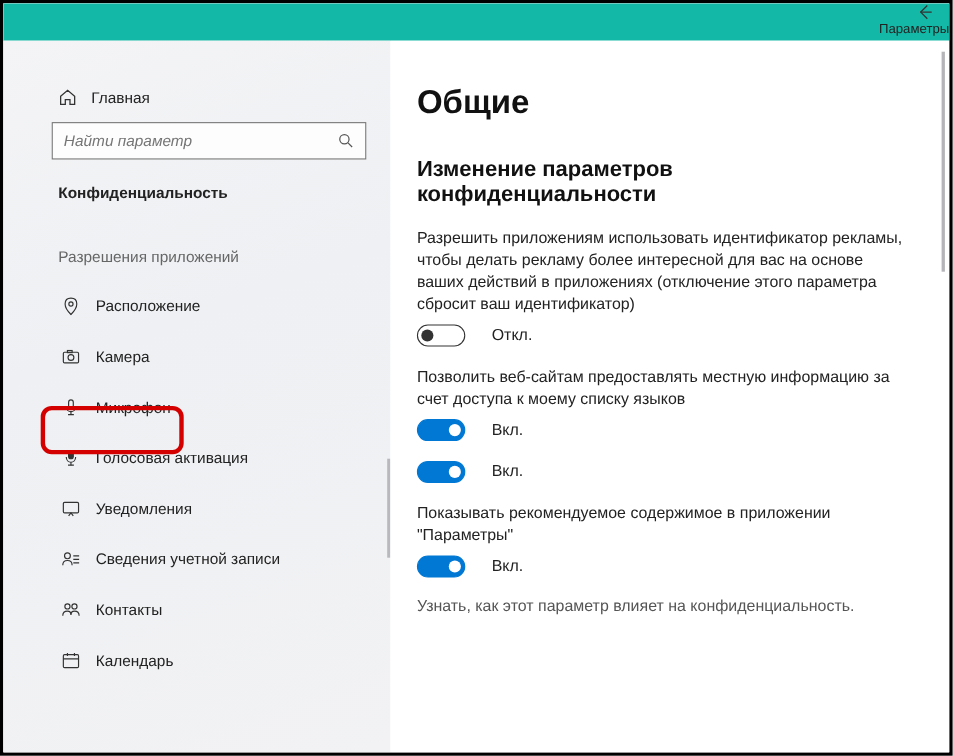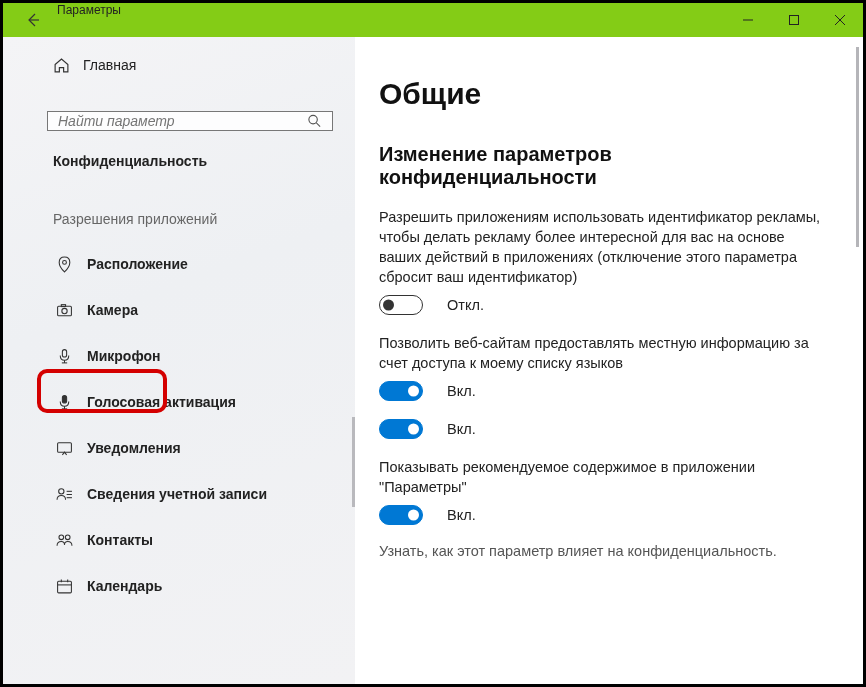--- a/index.html
+++ b/index.html
@@ -15,23 +15,24 @@
   .window {
     width: 100%;
     height: 100%;
     display: flex;
     flex-direction: column;
     background: #fff;
   }
   .titlebar {
     height: 34px;
     display: flex;
-    align-items: flex-start;
+    align-items: flex-end;
     padding: 0 0 0 8px;
-    background: #84cc16;
+    background: #14b8a6;
+    flex-direction: column;
   }
   .back-btn {
     width: 44px;
     height: 34px;
     display: flex;
     align-items: center;
     justify-content: center;
     color: #333;
   }
   .titlebar .title {
@@ -58,42 +59,42 @@
   }
   .sidebar {
     width: 352px;
     background: linear-gradient(160deg, #f4f4f6 0%, #eef0f3 40%, #f2f2f4 100%);
     padding: 20px 0 0 0;
     overflow: hidden;
     position: relative;
   }
   .home-row {
     display: flex;
-    align-items: flex-start;
+    align-items: flex-end;
     height: 40px;
     padding: 0 0 0 50px;
     font-size: 14px;
     color: #222;
     margin-bottom: 14px;
     cursor: pointer;
   }
   .home-row .ico {
     position: absolute;
     left: 50px;
   }
   .home-row span.lbl { margin-left: 30px; }
   .search-wrap {
     padding: 0 22px 0 44px;
     margin-bottom: 22px;
   }
   .search {
     position: relative;
     border: 1px solid #777;
     background: #fdfdfe;
-    height: 20px;
+    height: 34px;
     display: flex;
     align-items: center;
   }
   .search input {
     border: none;
     outline: none;
     background: transparent;
     font-size: 14px;
     padding: 0 36px 0 10px;
     width: 100%;
@@ -123,21 +124,20 @@
   }
   .nav-item {
     display: flex;
     align-items: center;
     height: 46px;
     padding: 0 0 0 50px;
     font-size: 14px;
     color: #222;
     cursor: pointer;
     position: relative;
-    font-weight: bold;
   }
   .nav-item .ico {
     width: 22px;
     display: flex;
     align-items: center;
     justify-content: center;
     color: #333;
   }
   .nav-item .lbl { margin-left: 12px; }
   .highlight-box {

